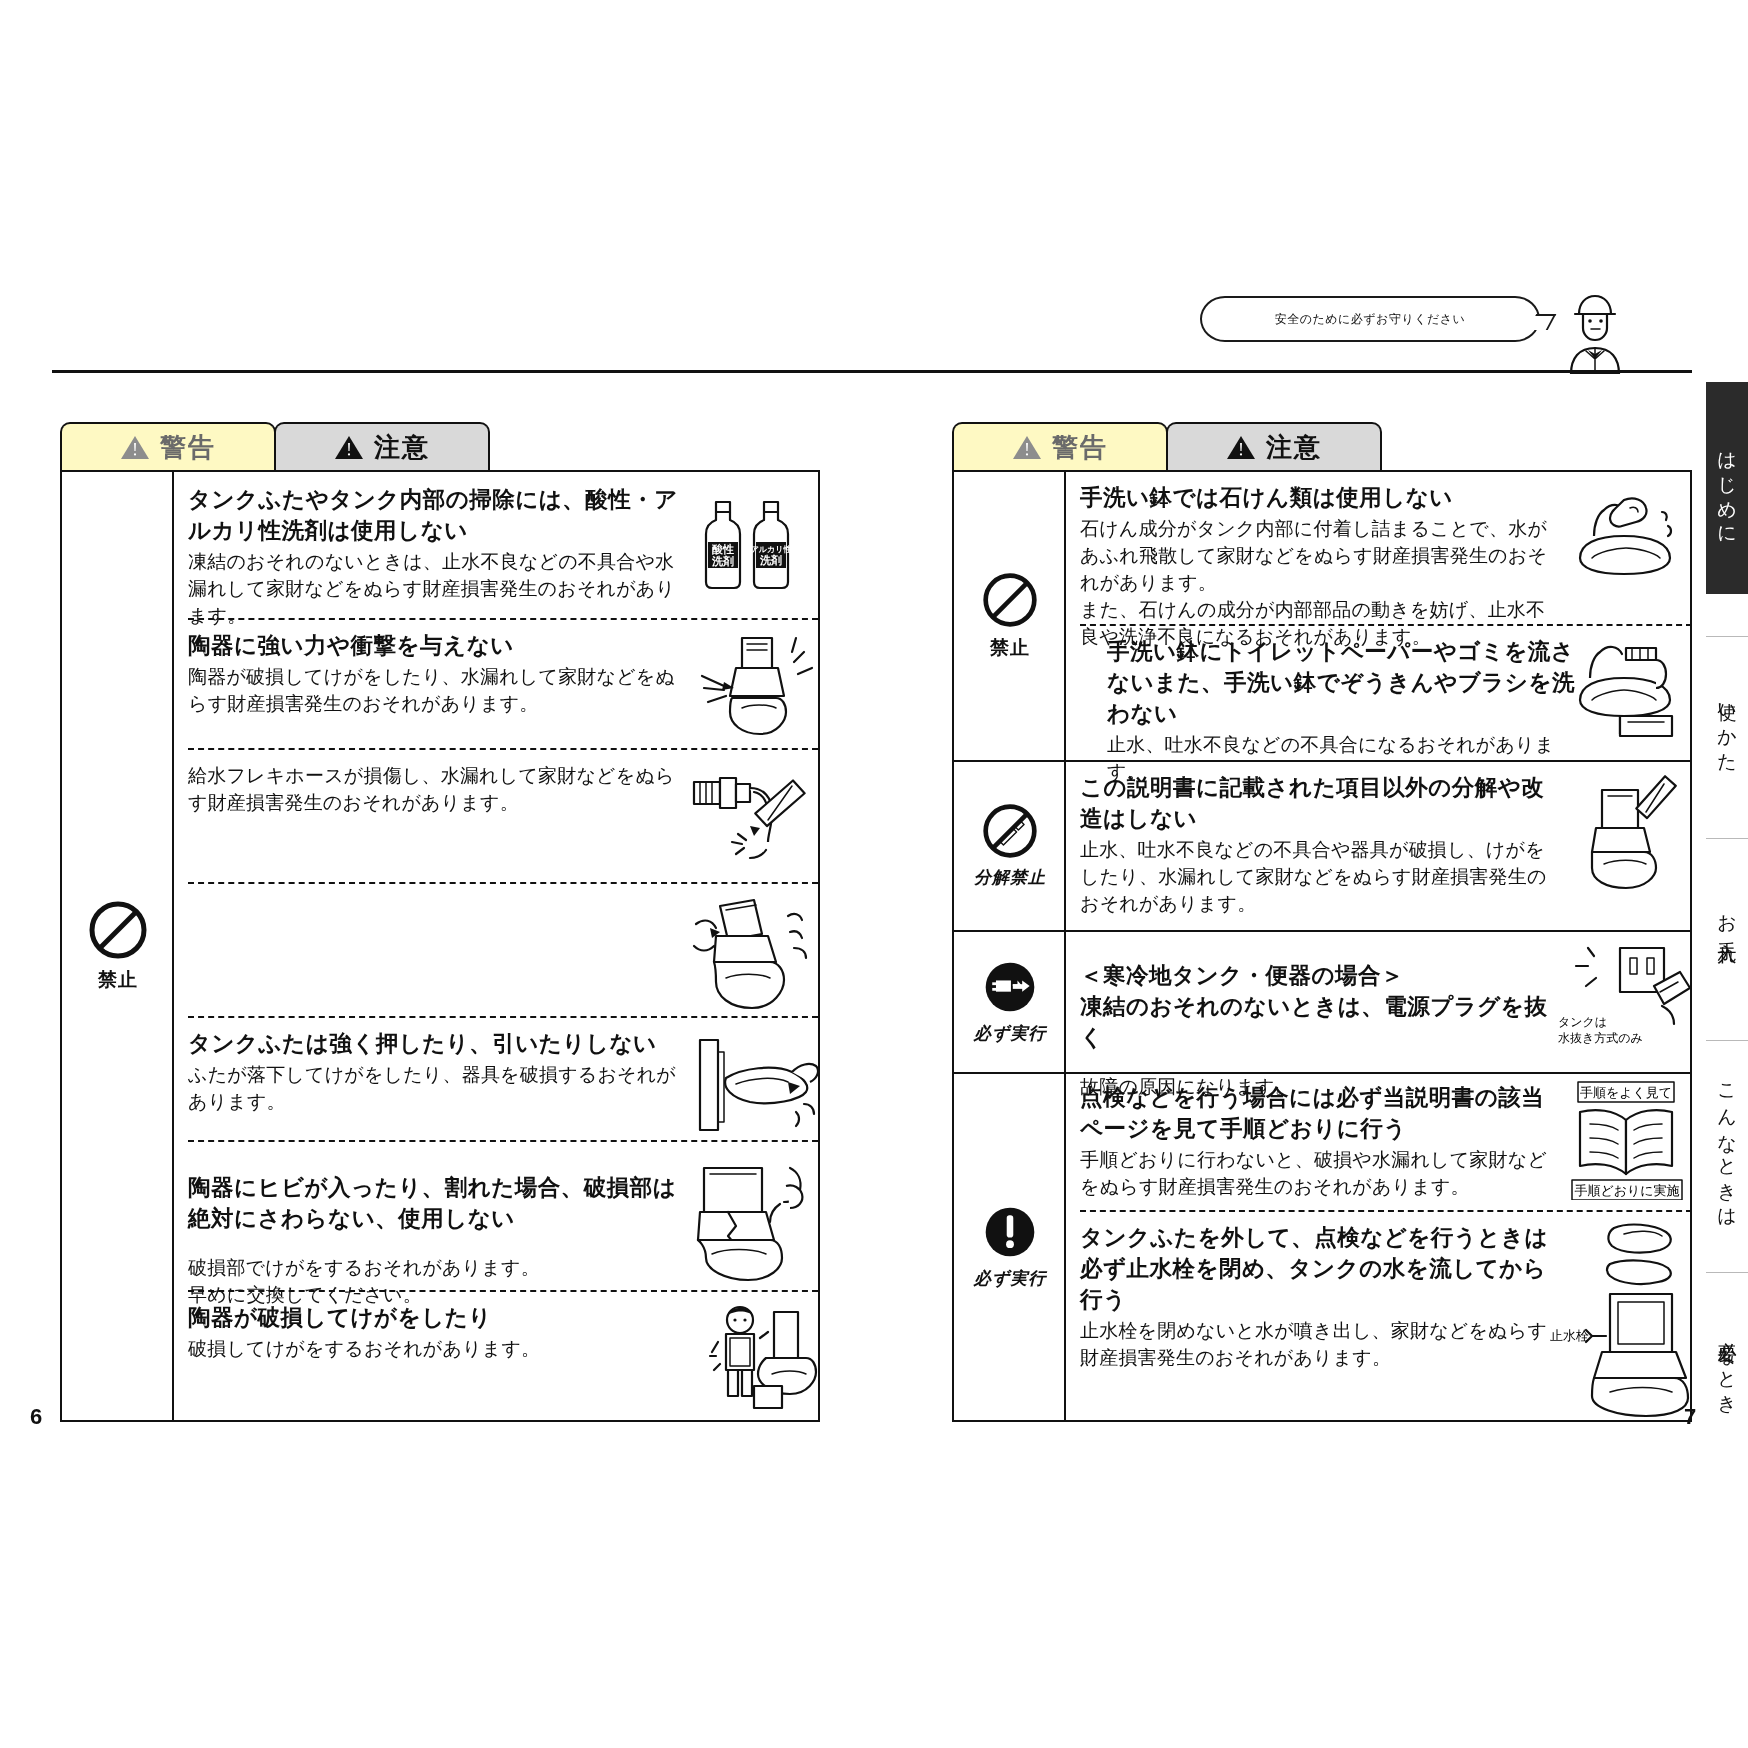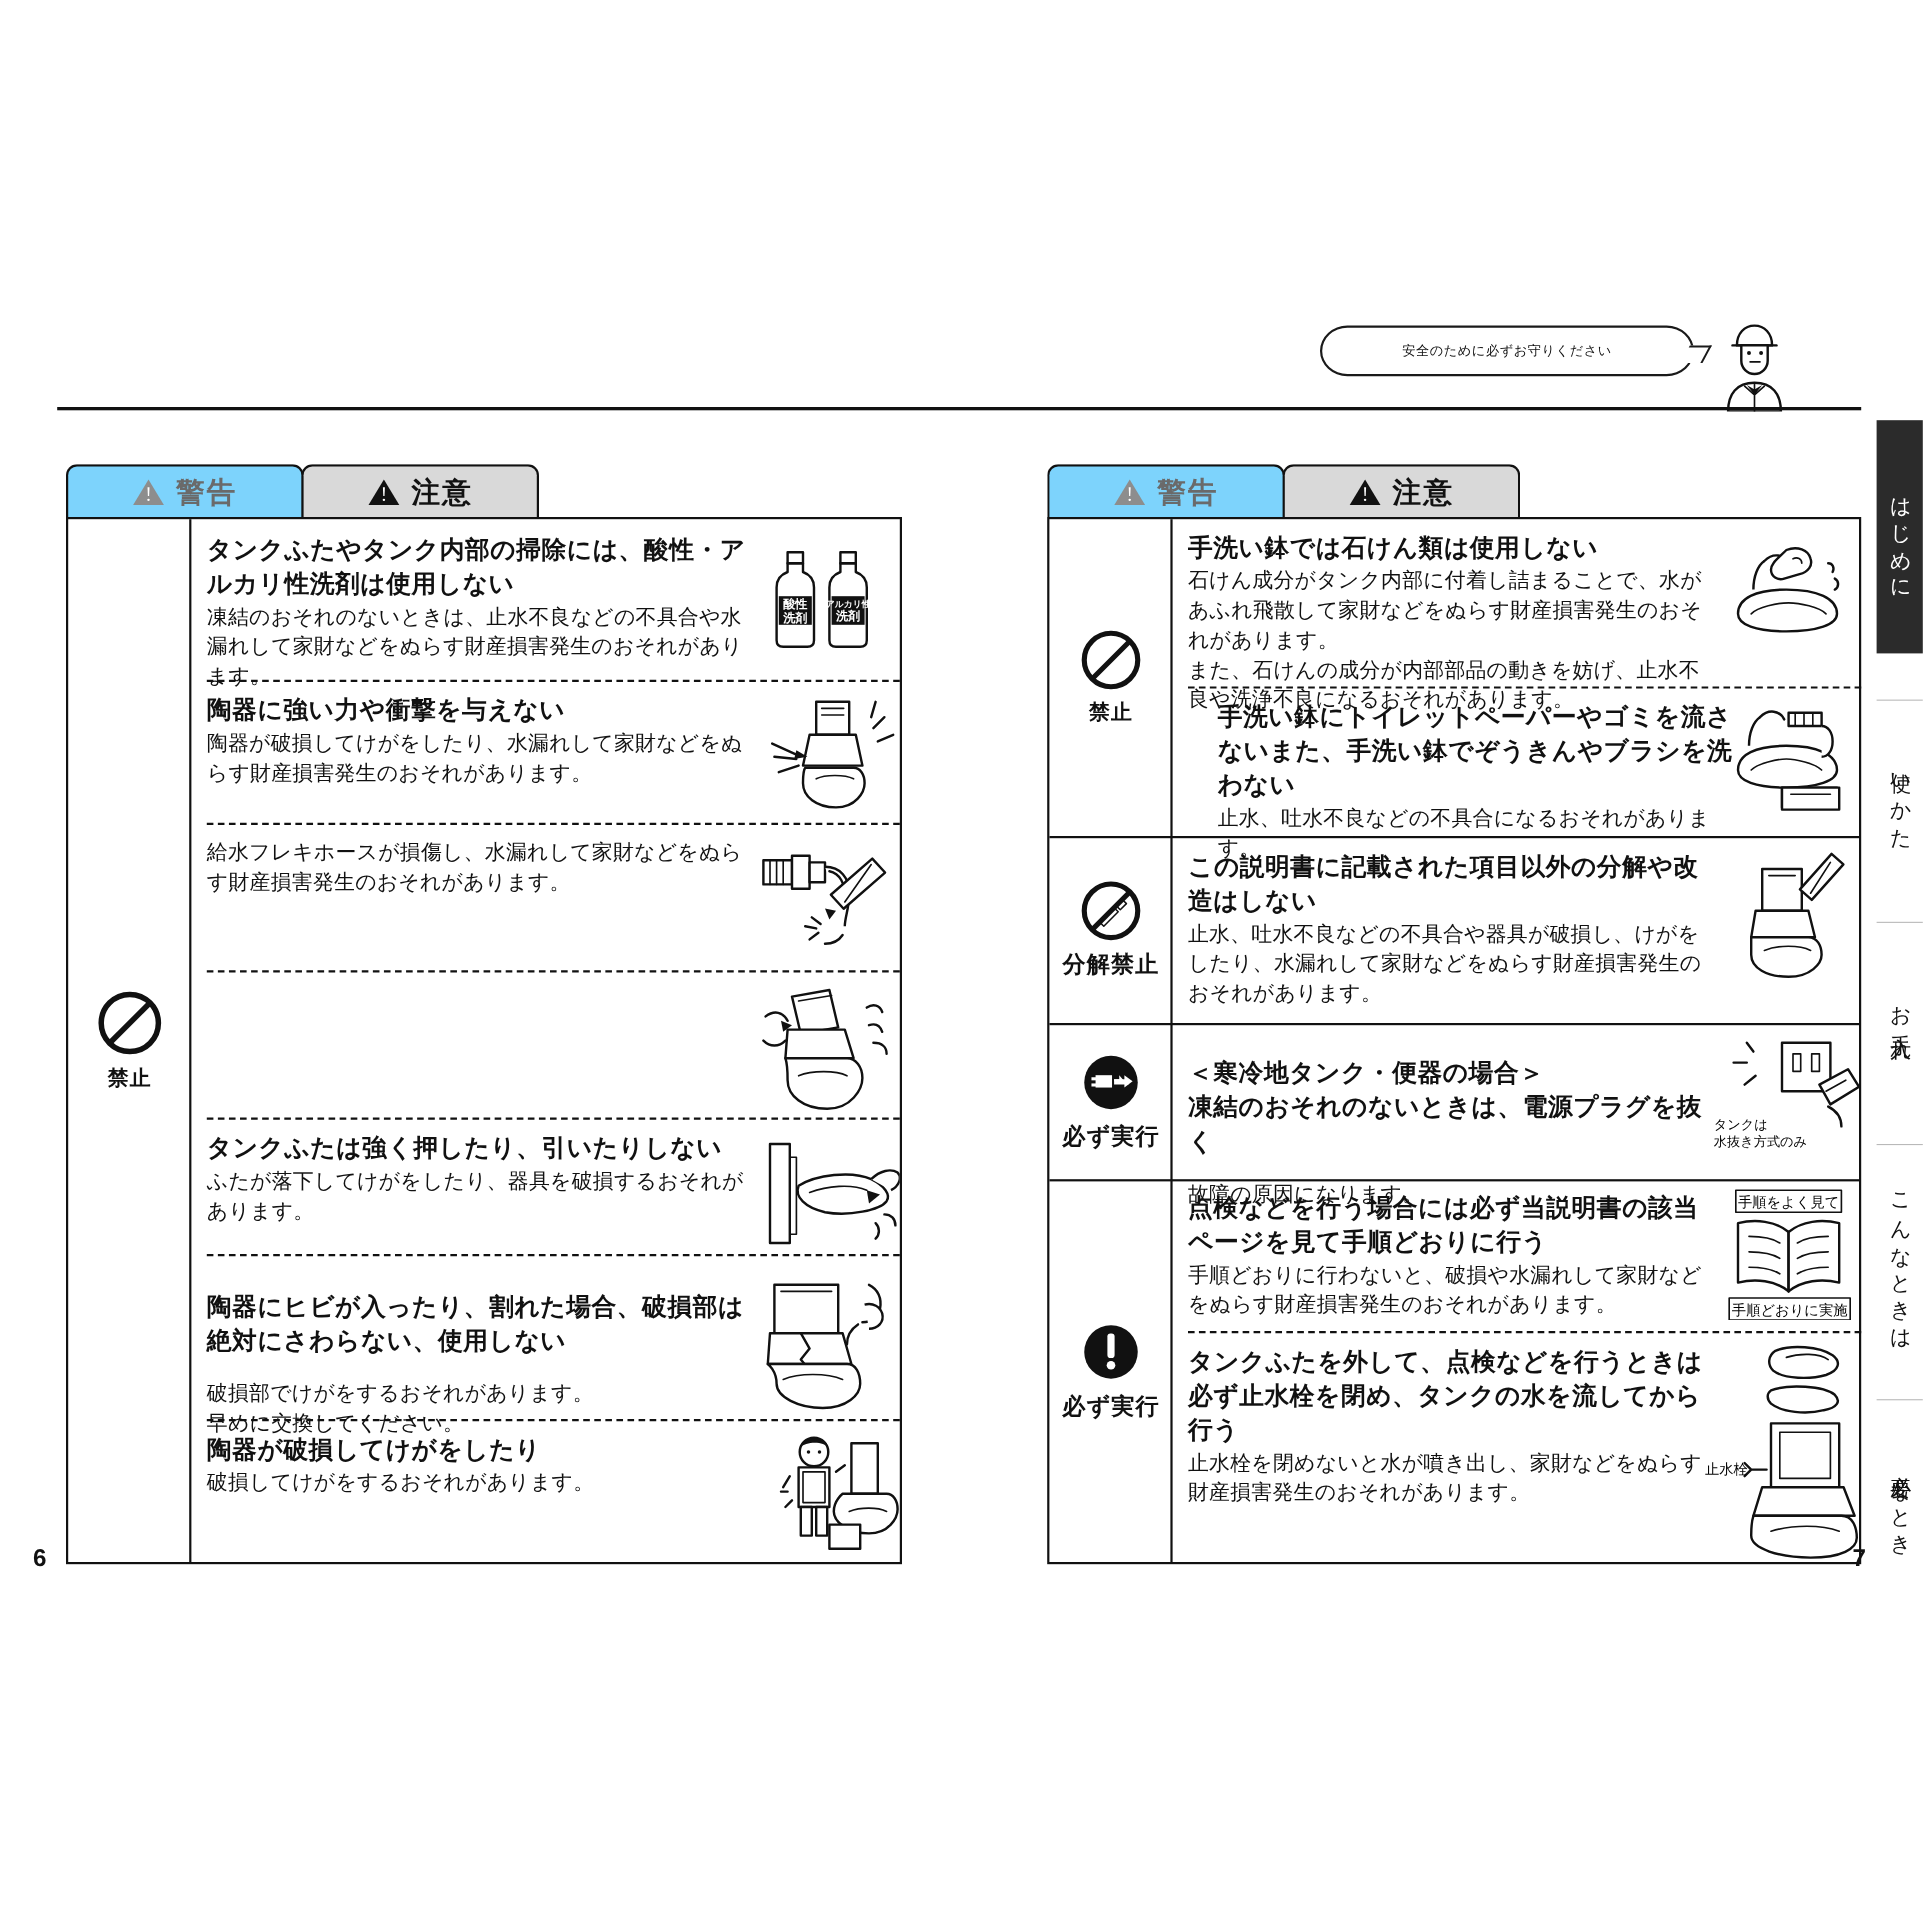--- a/index.html
+++ b/index.html
@@ -92,21 +92,21 @@
     align-items: center;
     justify-content: center;
     gap: 10px;
     box-sizing: border-box;
     font-size: 26px;
     font-weight: bold;
     letter-spacing: 2px;
     background: #fff;
   }
   .tab.inactive {
-    background: #7dd3fc;
+    background: #fef9c3;
     color: #6a6a6a;
     margin-right: -2px;
   }
   .tab.inactive .tri { fill: #8d8d8d; }
   .tab.active {
     background: #d9d9d9;
     color: #111;
   }
   .tri-wrap { display:inline-block; width: 30px; height: 26px; }
 
@@ -134,21 +134,21 @@
     align-items: center;
     justify-content: center;
     box-sizing: border-box;
   }
   .sym-cell .label {
     font-size: 19px;
     font-weight: bold;
     margin-top: 6px;
     letter-spacing: 1px;
   }
-  .sym-cell .label.small { font-size: 21px; }
+  .sym-cell .label.small { font-size: 17px; font-style: italic; }
 
   .divider-h {
     position: absolute;
     border-top: 2px dashed #111;
     height: 0;
   }
   .divider-solid {
     position: absolute;
     border-top: 2px solid #111;
     height: 0;

